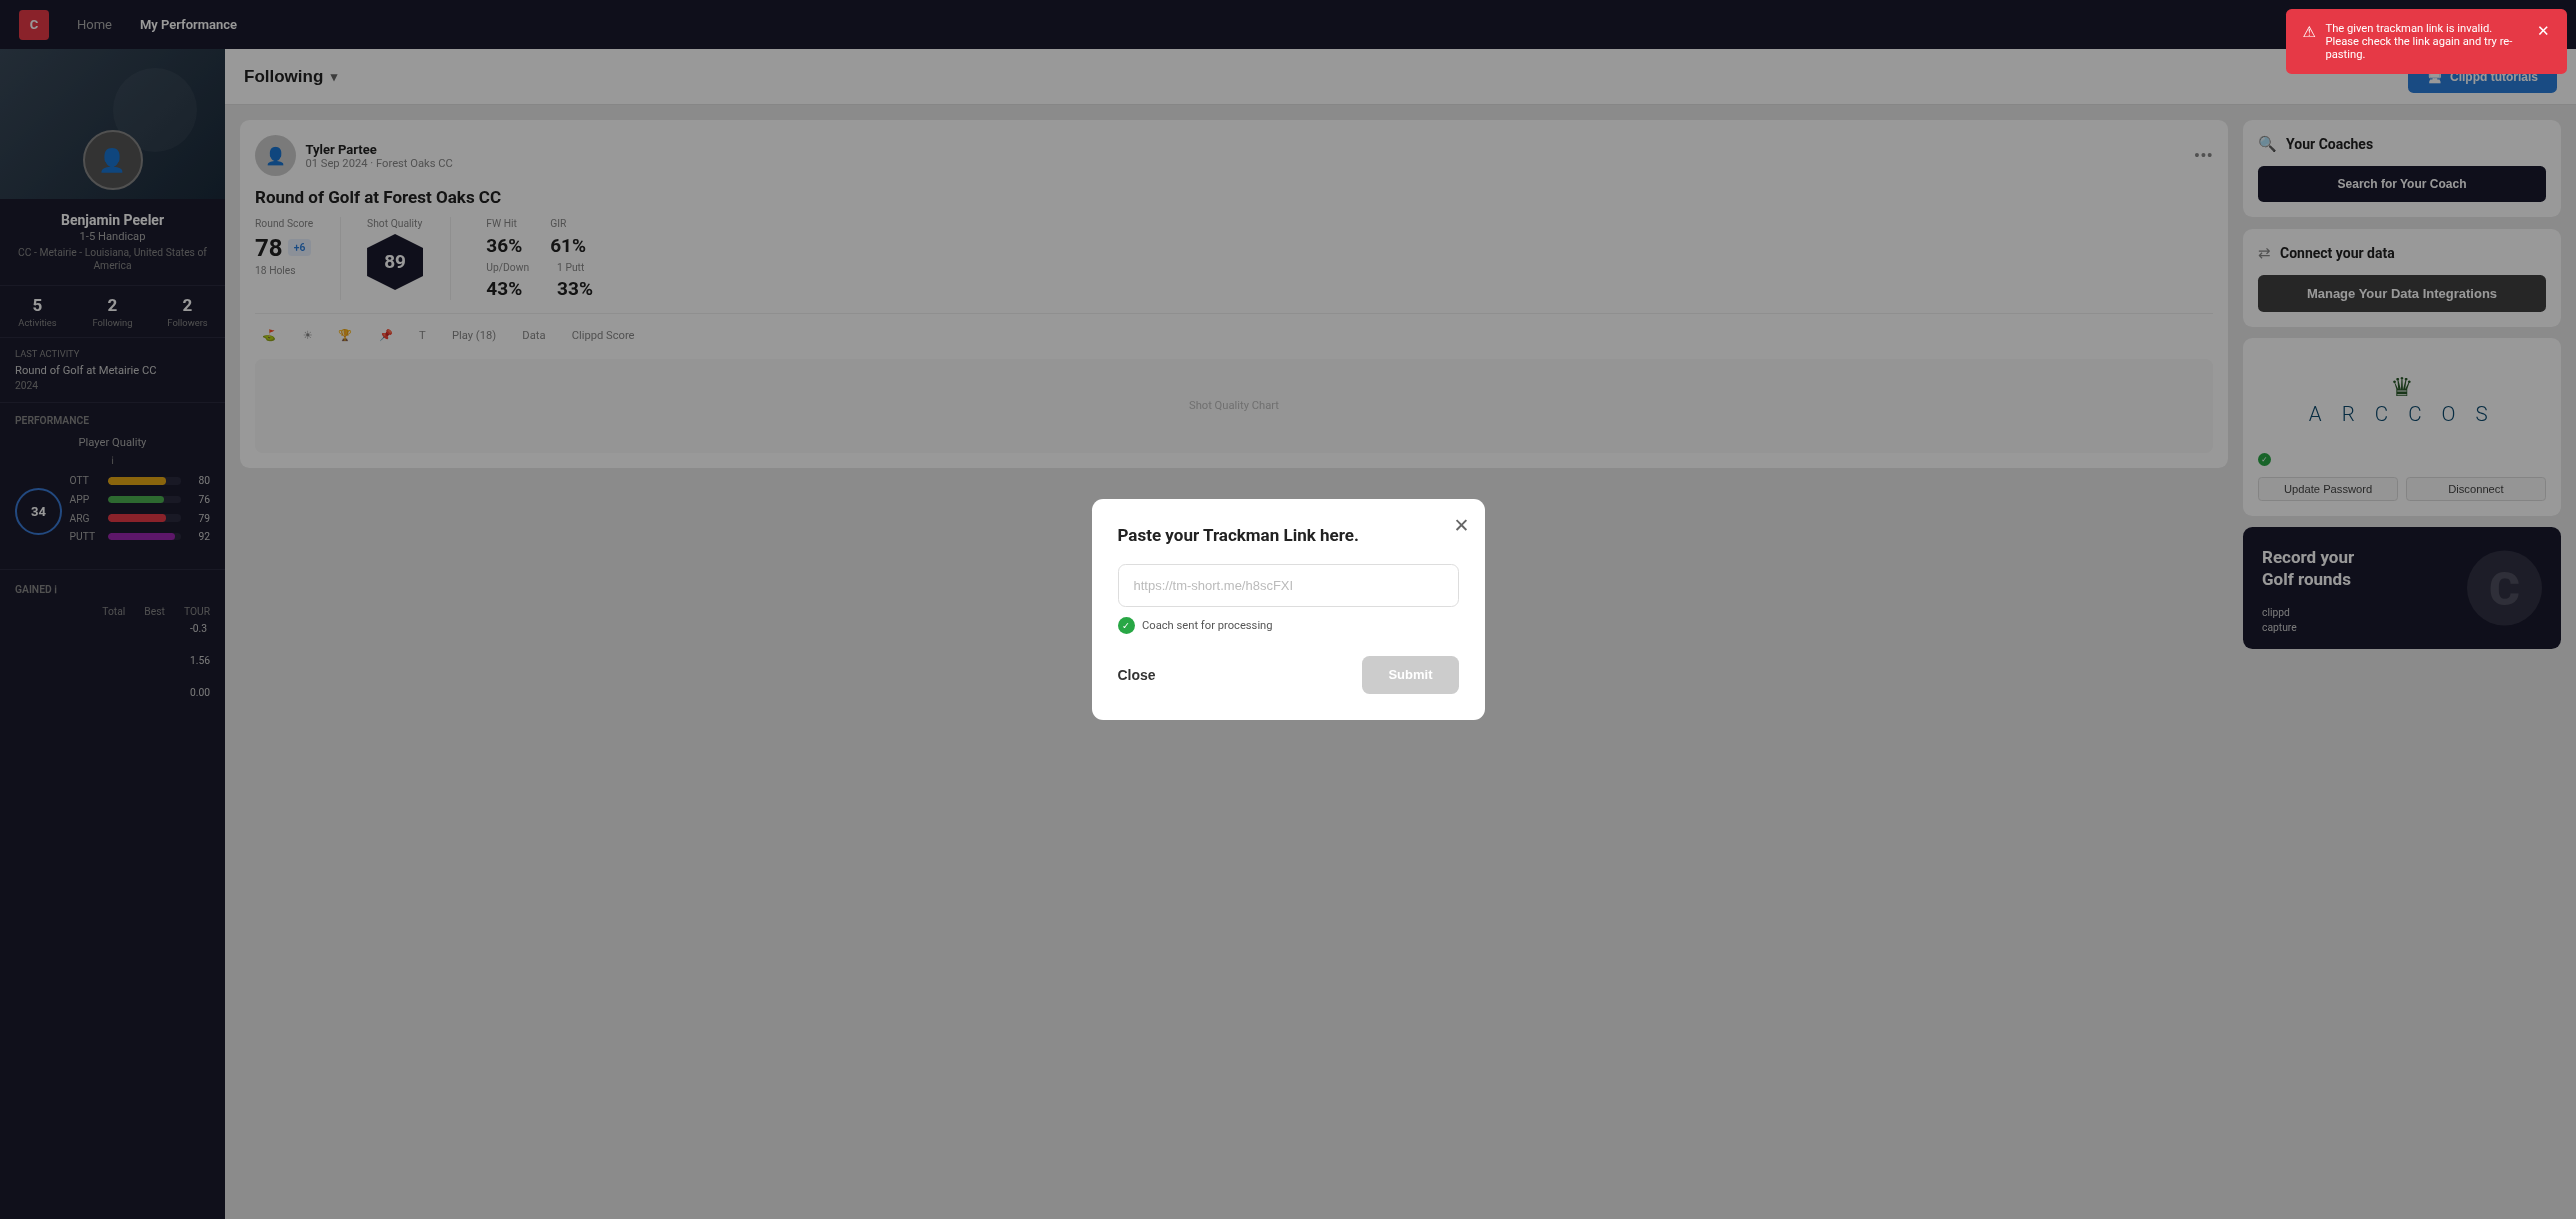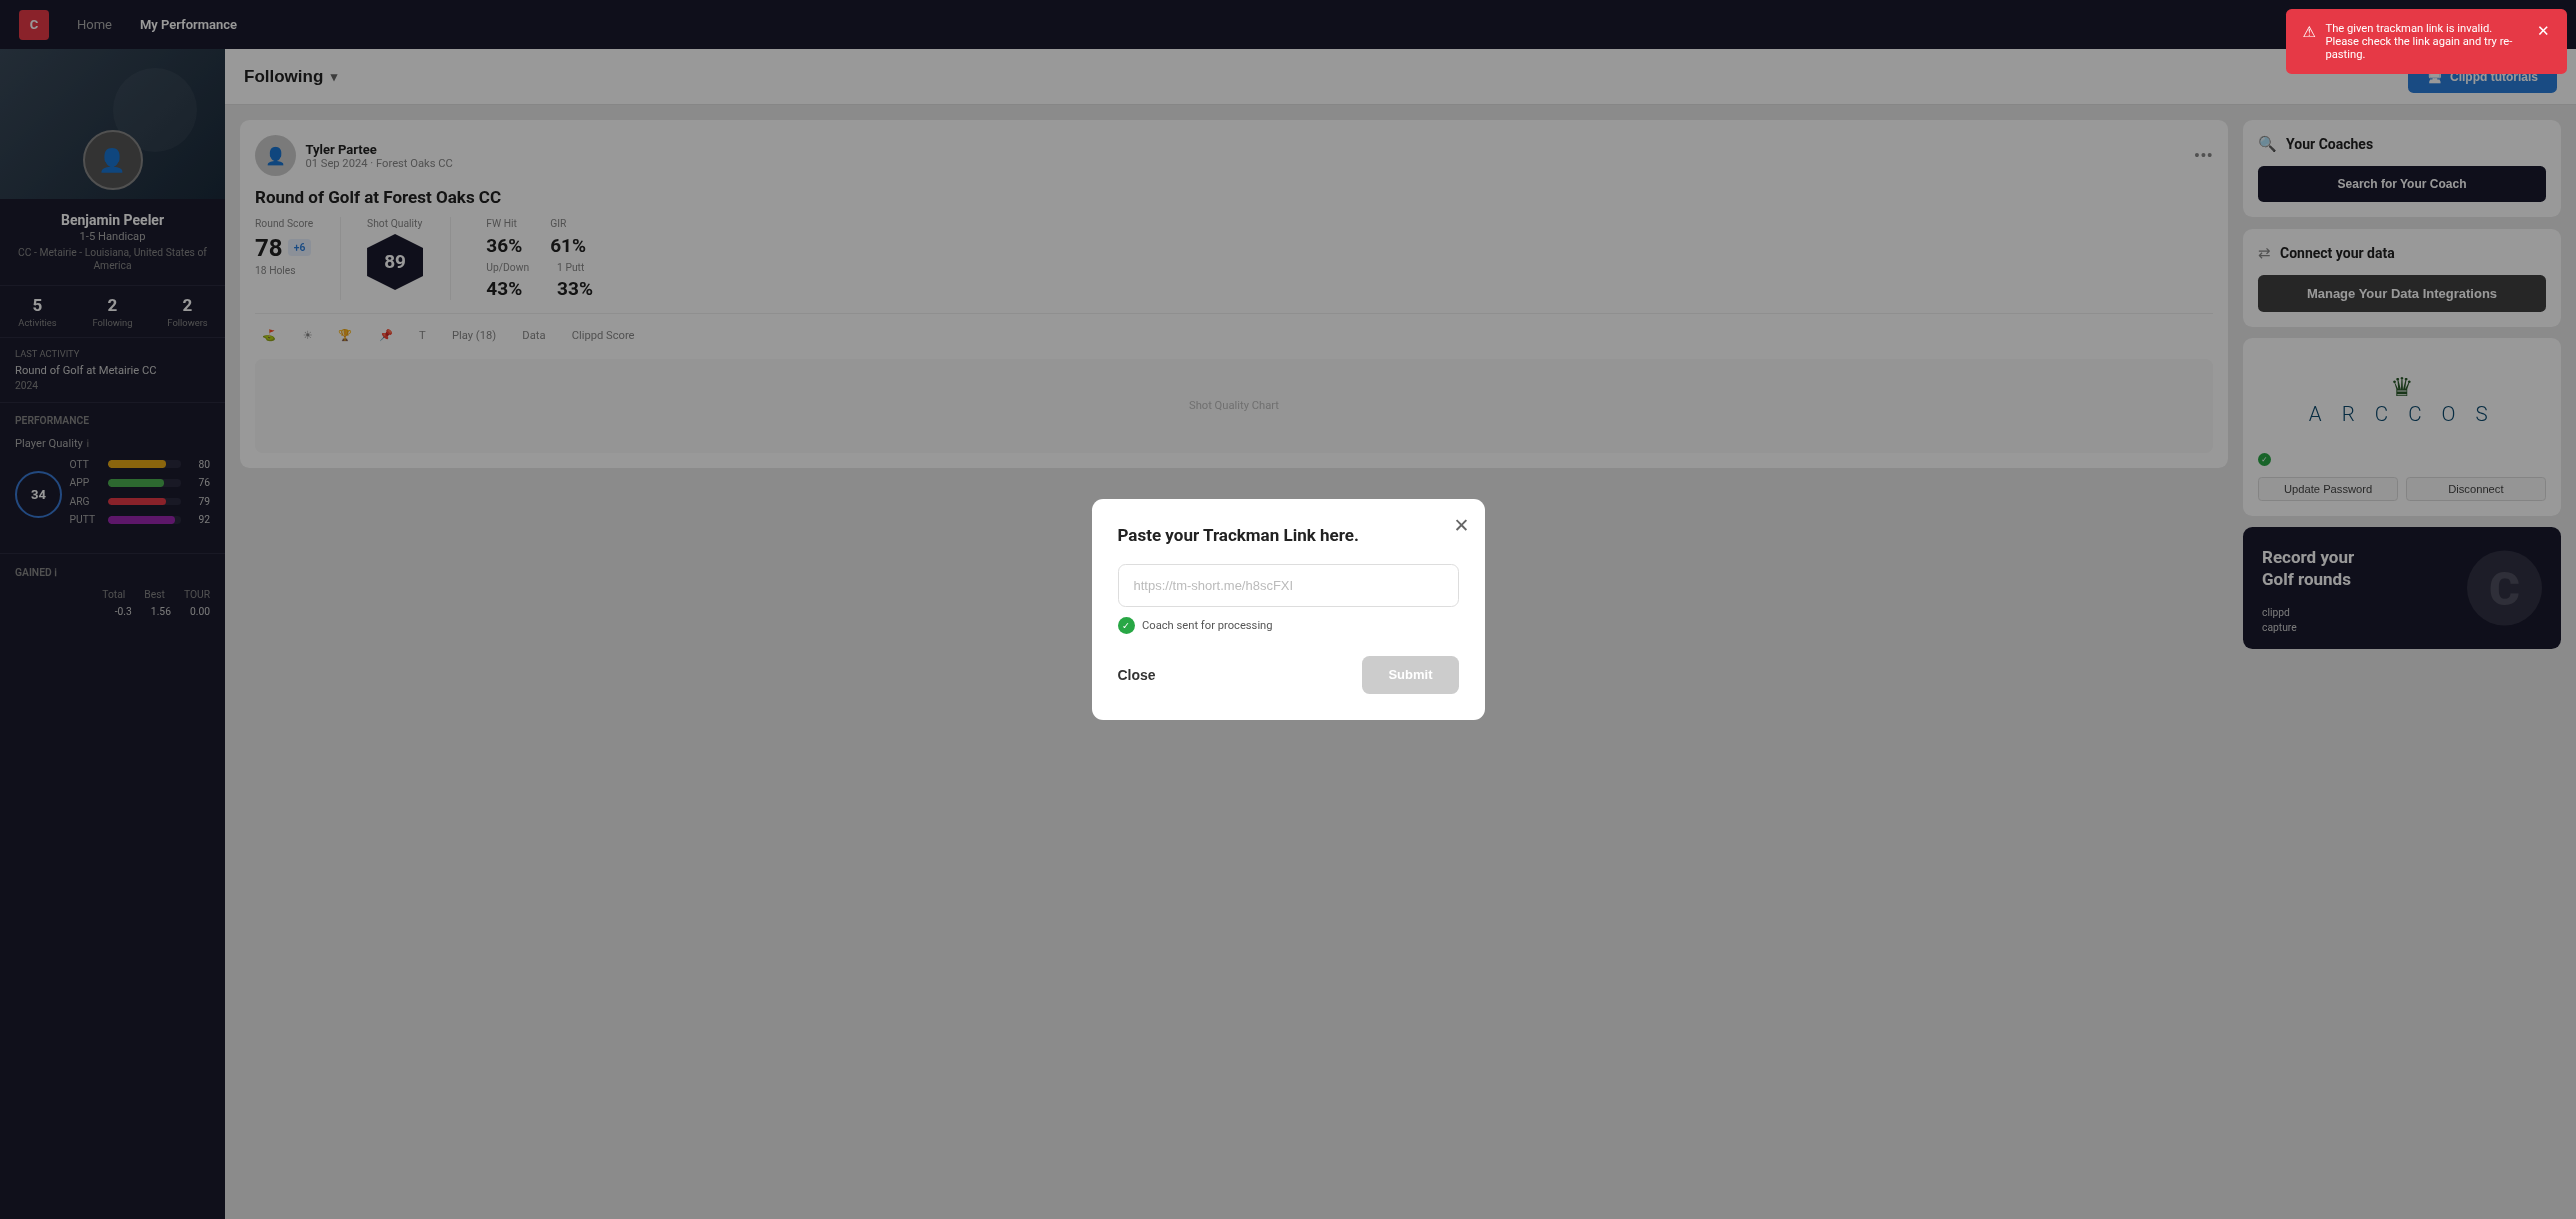--- a/index.html
+++ b/index.html
@@ -36,21 +36,21 @@
     .sidebar-stats { display: flex; border-bottom: 0.9px solid #2a2a3e; padding: 9.4px 0; }
     .sidebar-stat { flex: 1; text-align: center; }
     .sidebar-stat-value { font-size: 17px; font-weight: 700; color: white; }
     .sidebar-stat-label { font-size: 9.4px; color: #888; margin-top: 1.9px; }
     .sidebar-activity { padding: 9.4px 15px; border-bottom: 0.9px solid #2a2a3e; }
     .sidebar-activity-label { font-size: 9.4px; color: #888; text-transform: uppercase; margin-bottom: 5.6px; }
     .sidebar-activity-text { font-size: 11.2px; color: #ccc; }
     .sidebar-activity-sub { font-size: 10.3px; color: #888; margin-top: 1.9px; }
     .sidebar-section { padding: 11.2px 15px; }
     .sidebar-section-title { font-size: 10.3px; color: #888; text-transform: uppercase; margin-bottom: 9.4px; font-weight: 600; }
-    .sidebar-perf-label { font-size: 11.2px; color: #aaa; margin-bottom: 7.5px; display: flex; align-items: center; gap: 3.7px; }
+    .sidebar-perf-label { font-size: 11.2px; color: #aaa; margin-bottom: 7.5px; display: flex; align-items: center; gap: 3.7px; flex-direction: column; }
     .sidebar-perf-row { display: flex; align-items: center; gap: 5.6px; margin-bottom: 5.6px; }
     .sidebar-perf-name { font-size: 10.3px; color: #aaa; width: 33px; }
     .sidebar-perf-bar-container { flex: 1; height: 7.5px; background: #2a2a3e; border-radius: 3.7px; overflow: hidden; }
     .sidebar-perf-bar { height: 100%; border-radius: 3.7px; }
     .sidebar-perf-val { font-size: 10.3px; color: #ccc; width: 23.4px; text-align: right; }
     .sidebar-circle { width: 47px; height: 47px; border-radius: 50%; border: 2.8px solid #3a7bd5; display: flex; align-items: center; justify-content: center; color: white; font-size: 13px; font-weight: 700; margin-right: 7.5px; }
     .sidebar-perf-section { padding: 11.2px 15px; border-top: 0.9px solid #2a2a3e; }
     .sidebar-gained-row { display: flex; justify-content: space-between; margin-bottom: 3.7px; }
     .sidebar-gained-label { font-size: 10.3px; color: #888; }
     .sidebar-gained-val { font-size: 10.3px; color: #ccc; }
@@ -247,21 +247,21 @@
       <div class="sidebar-gained-row">
         <span class="sidebar-gained-label"></span>
         <div style="display:flex;gap:19px;">
           <span class="sidebar-gained-label">Total</span>
           <span class="sidebar-gained-label">Best</span>
           <span class="sidebar-gained-label">TOUR</span>
         </div>
       </div>
       <div class="sidebar-gained-row">
         <span class="sidebar-gained-label"></span>
-        <div style="display:flex;gap:19px;">
+        <div style="display:flex;gap:19px;flex-direction:column;">
           <span class="sidebar-gained-val">-0.3</span>
           <span class="sidebar-gained-val">1.56</span>
           <span class="sidebar-gained-val">0.00</span>
         </div>
       </div>
     </div>
   </aside>
 
   <main class="main">
 

